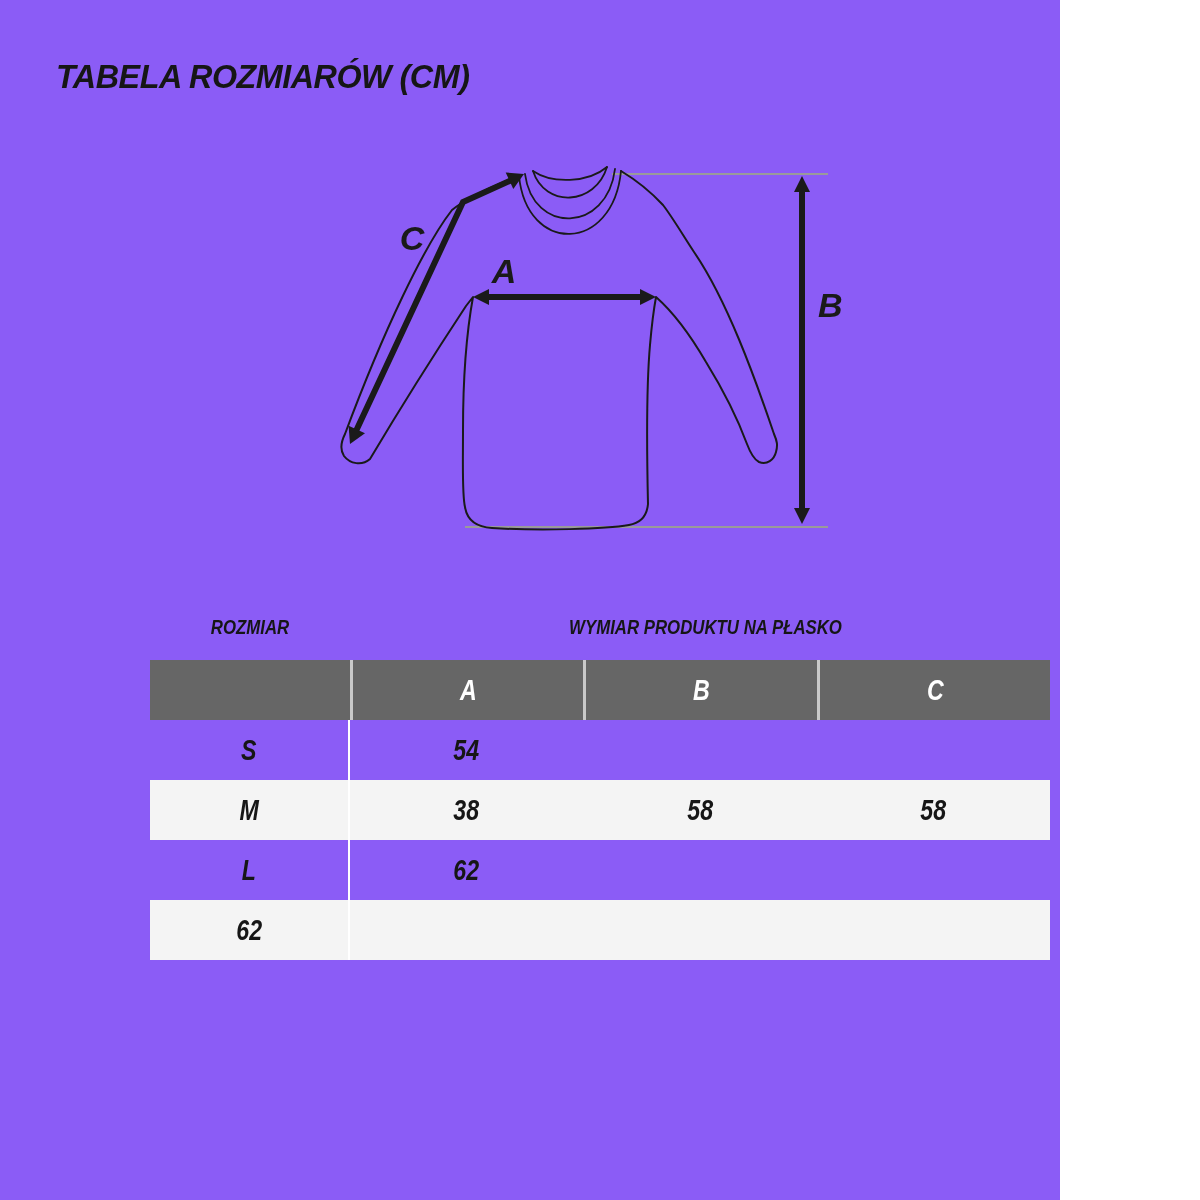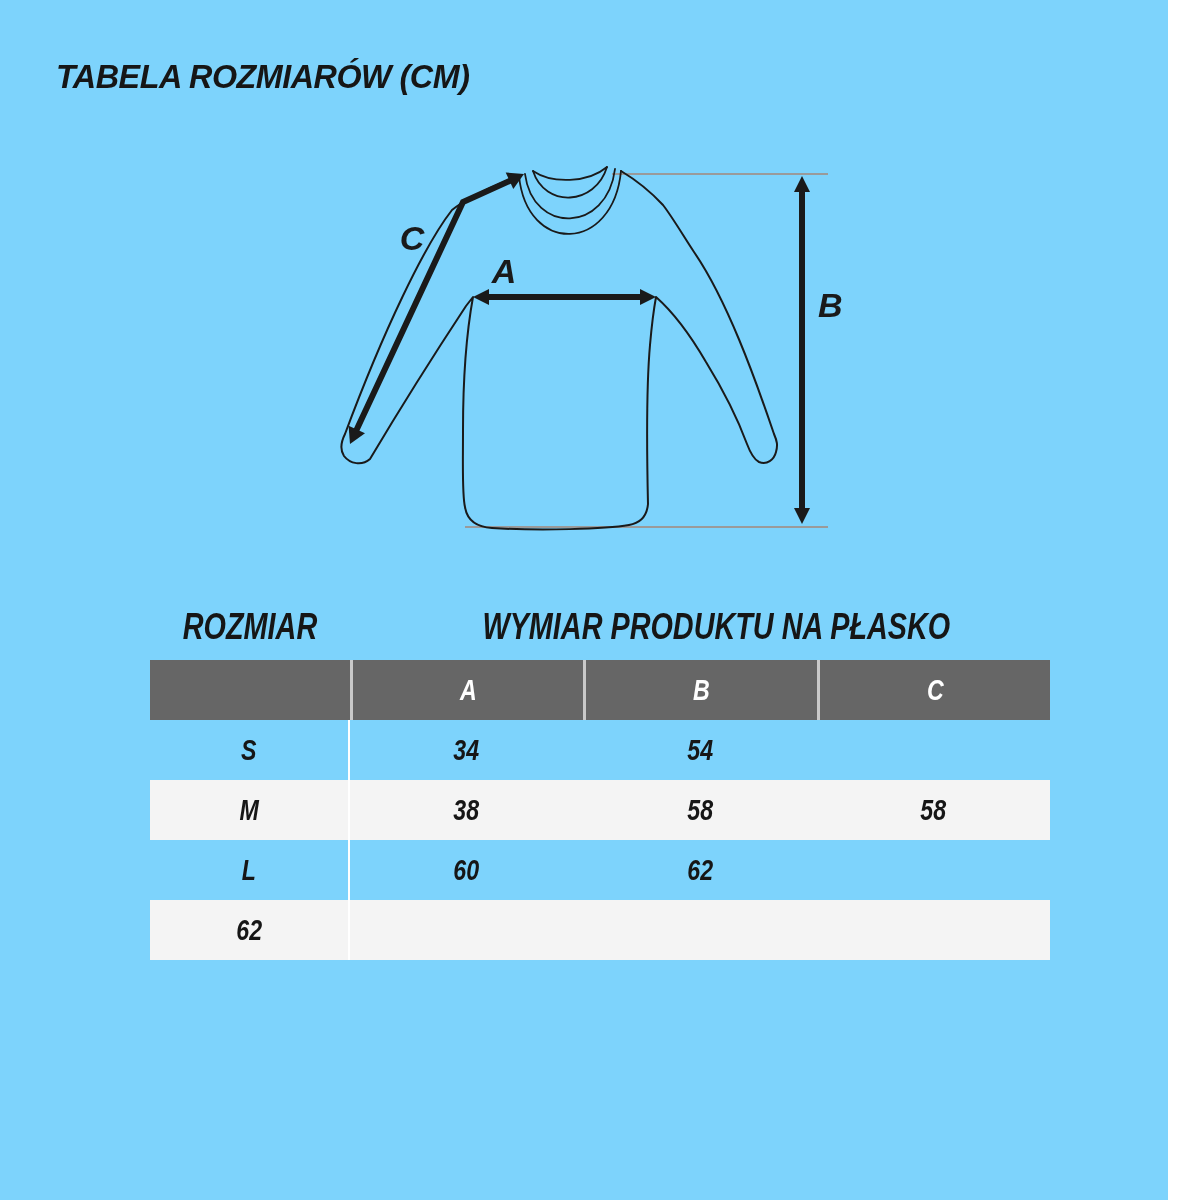--- a/index.html
+++ b/index.html
@@ -1,17 +1,17 @@
 <!DOCTYPE html>
 <html><head>
 <meta charset="utf-8">
 <style>
   html,body { margin:0; padding:0; background:#fff; }
   .page {
-    position:relative; width:1168px; height:1200px; background:#7dd3fc;
+    position:relative; width:1060px; height:1200px; background:#8b5cf6;
     font-family:"Liberation Sans", sans-serif; color:#161616; overflow:hidden;
   }
   .title {
     position:absolute; left:56px; top:57px;
     font-size:34px; font-weight:bold; font-style:italic;
     letter-spacing:-0.5px; white-space:nowrap;
     transform:scaleX(0.95); transform-origin:left center;
   }
   
   .diagram { position:absolute; left:300px; top:135px; width:560px; height:410px; }
@@ -19,24 +19,24 @@
   .collar  { fill:none; stroke:#1a1a1a; stroke-width:1.8; stroke-linecap:round; }
   .ext     { stroke:#9a9a9a; stroke-width:2; }
   .shaft   { stroke:#1a1a1a; stroke-width:6; fill:none; stroke-linecap:butt; stroke-linejoin:miter; }
   .ahead   { fill:#1a1a1a; stroke:none; }
   .dlabel  { font-family:"Liberation Sans", sans-serif; font-style:italic; font-weight:bold;
              font-size:34px; fill:#1a1a1a; }
   
   .col-label {
     position:absolute; top:611px; height:32px;
     display:flex; align-items:center; justify-content:center;
-    font-size:36px; font-weight:bold; font-style:italic; white-space:nowrap;
+    font-size:21px; font-weight:bold; font-style:italic; white-space:nowrap;
   }
   .col-label-size    { left:150px; width:200px; }
-  .col-label-measure { left:366px; width:700px; }
+  .col-label-measure { left:356px; width:700px; }
   .cond { display:inline-block; transform:scaleX(0.8); transform-origin:center; white-space:nowrap; }
   .table { position:absolute; left:150px; top:660px; width:900px; }
   .row   { display:flex; height:60px; }
   .cell  {
     display:flex; align-items:center; justify-content:center;
     font-size:29px; font-weight:bold; font-style:italic; box-sizing:border-box;
   }
   .cell:nth-child(1) { width:200px; }
   .cell:nth-child(2) { width:233px; }
   .cell:nth-child(3) { width:234px; }
@@ -131,23 +131,20 @@
       <div class="cell">
         <span class="cond">C</span>
       </div>
     </div>
 
     <div class="row">
       <div class="cell">
         <span class="cond">S</span>
       </div>
       <div class="cell">
-        <span class="cond">34</span>
-      </div>
-      <div class="cell">
         <span class="cond">54</span>
       </div>
     </div>
 
     <div class="row stripe">
       <div class="cell">
         <span class="cond">M</span>
       </div>
       <div class="cell">
         <span class="cond">38</span>
@@ -158,23 +155,20 @@
       <div class="cell">
         <span class="cond">58</span>
       </div>
     </div>
 
     <div class="row">
       <div class="cell">
         <span class="cond">L</span>
       </div>
       <div class="cell">
-        <span class="cond">60</span>
-      </div>
-      <div class="cell">
         <span class="cond">62</span>
       </div>
     </div>
 
     <div class="row stripe">
       <div class="cell">
         <span class="cond">62</span>
       </div>
     </div>
 

